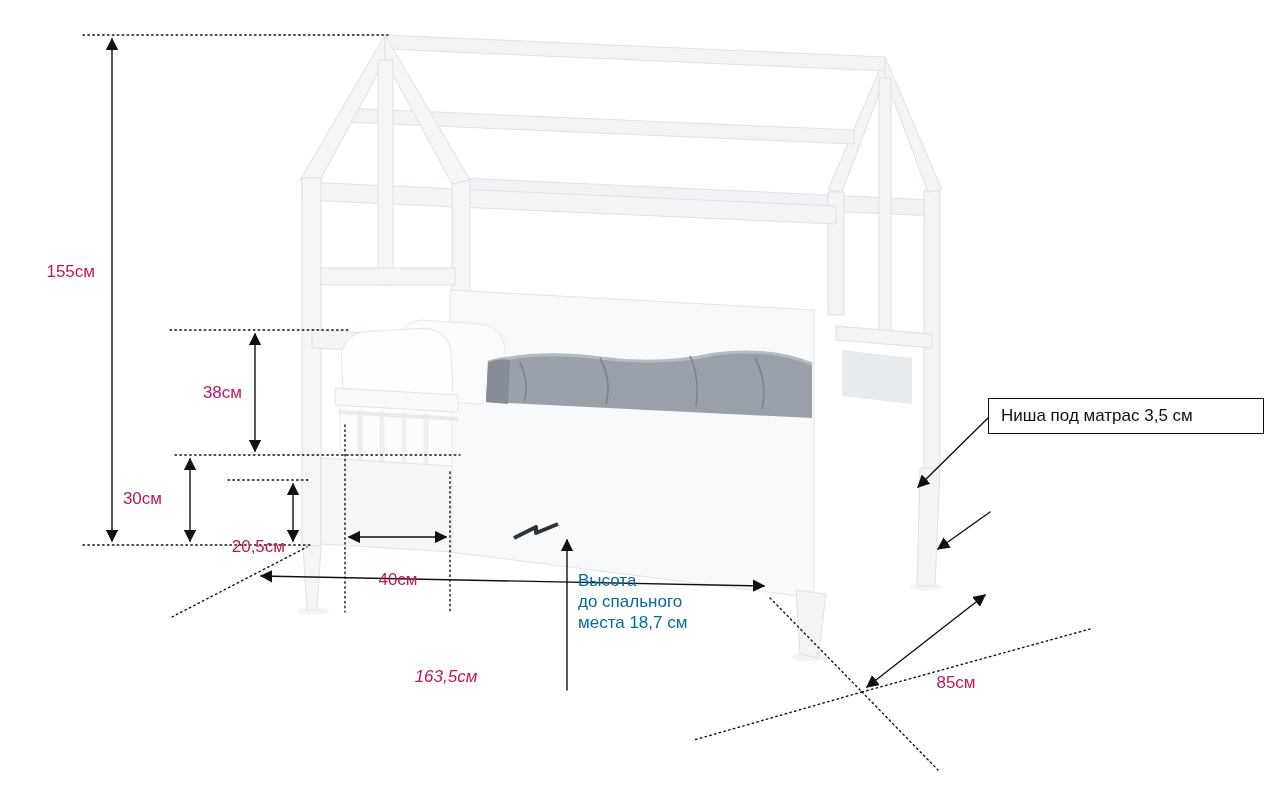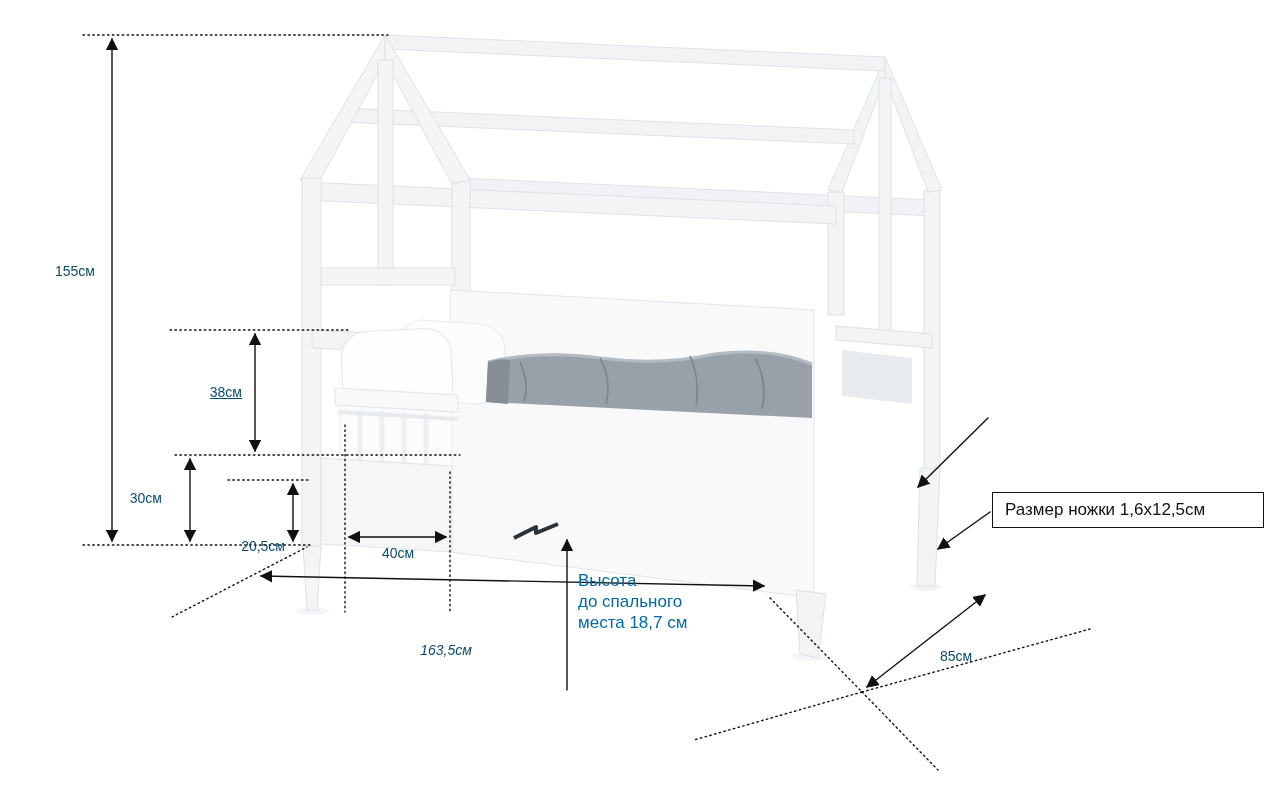--- a/index.html
+++ b/index.html
@@ -5,25 +5,25 @@
   html,body{margin:0;padding:0;}
   body{
     width:1280px;height:800px;position:relative;overflow:hidden;
     background:#ffffff;
     font-family:"Liberation Sans", sans-serif;
     color:#111;
   }
   #stage{position:absolute;left:0;top:0;width:1280px;height:800px;}
   svg{position:absolute;left:0;top:0;}
   .lbl{
-    position:absolute;font-size:14px;line-height:19px;color:#0c4a6e;
+    position:absolute;font-size:17px;line-height:19px;color:#be185d;
     white-space:nowrap;
   }
   .lbl.right{text-align:right;}
-  .lbl.center{text-align:center;}
+  .lbl.center{text-align:center;margin-top:26px;}
   .callout-box{
     position:absolute;height:36px;border:1.5px solid #111;background:#fff;
     display:flex;align-items:center;padding-left:12px;font-size:17px;color:#111;
     box-sizing:border-box;
   }
   .multiline{position:absolute;font-size:17px;line-height:21px;color:#0369a1;}
   .multiline span{display:block;}
 </style>
 </head>
 <body>
@@ -137,36 +137,36 @@
     <line x1="567" y1="540" x2="567" y2="690" marker-start="url(#ah)"></line>
     <line x1="867" y1="687" x2="985" y2="595" marker-start="url(#ah)" marker-end="url(#ah)"></line>
 
     <line x1="988" y1="418" x2="918" y2="487" marker-end="url(#ah)"></line>
     <line x1="990" y1="512" x2="938" y2="549" marker-end="url(#ah)"></line>
   </g>
 </svg>
 
 <div class="lbl right" style="left:30px;top:262px;width:65px;">155см</div>
 
-<div class="lbl right" style="left:177px;top:383px;width:65px;text-decoration:underline;">38см</div>
+<div class="lbl right" style="left:177px;top:383px;width:65px;">38см</div>
 
 <div class="lbl right" style="left:99px;top:489px;width:63px;">30см</div>
 
 <div class="lbl right" style="left:200px;top:501px;width:85px;margin-top:36px;">20,5см</div>
 
 <div class="lbl center" style="left:363px;top:544px;width:70px;">40см</div>
 
 <div class="lbl center" style="left:398px;top:641px;width:96px;font-style:italic;">163,5см</div>
 
 <div class="lbl center" style="left:918px;top:647px;width:76px;">85см</div>
 
 <div class="multiline" style="left:578px;top:570px;width:170px;">
   <span>Высота</span>
   <span>до спального</span>
   <span>места 18,7 см</span>
 </div>
 
+<div class="callout-box" style="left:988px;top:398px;width:276px;">
+  <span>Ниша под матрас 3,5 см</span>
+</div>
 
-<div class="callout-box" style="left:992px;top:492px;width:272px;">
-  <span>Размер ножки 1,6x12,5см</span>
-</div>
 
 </div>
 
 </body></html>

